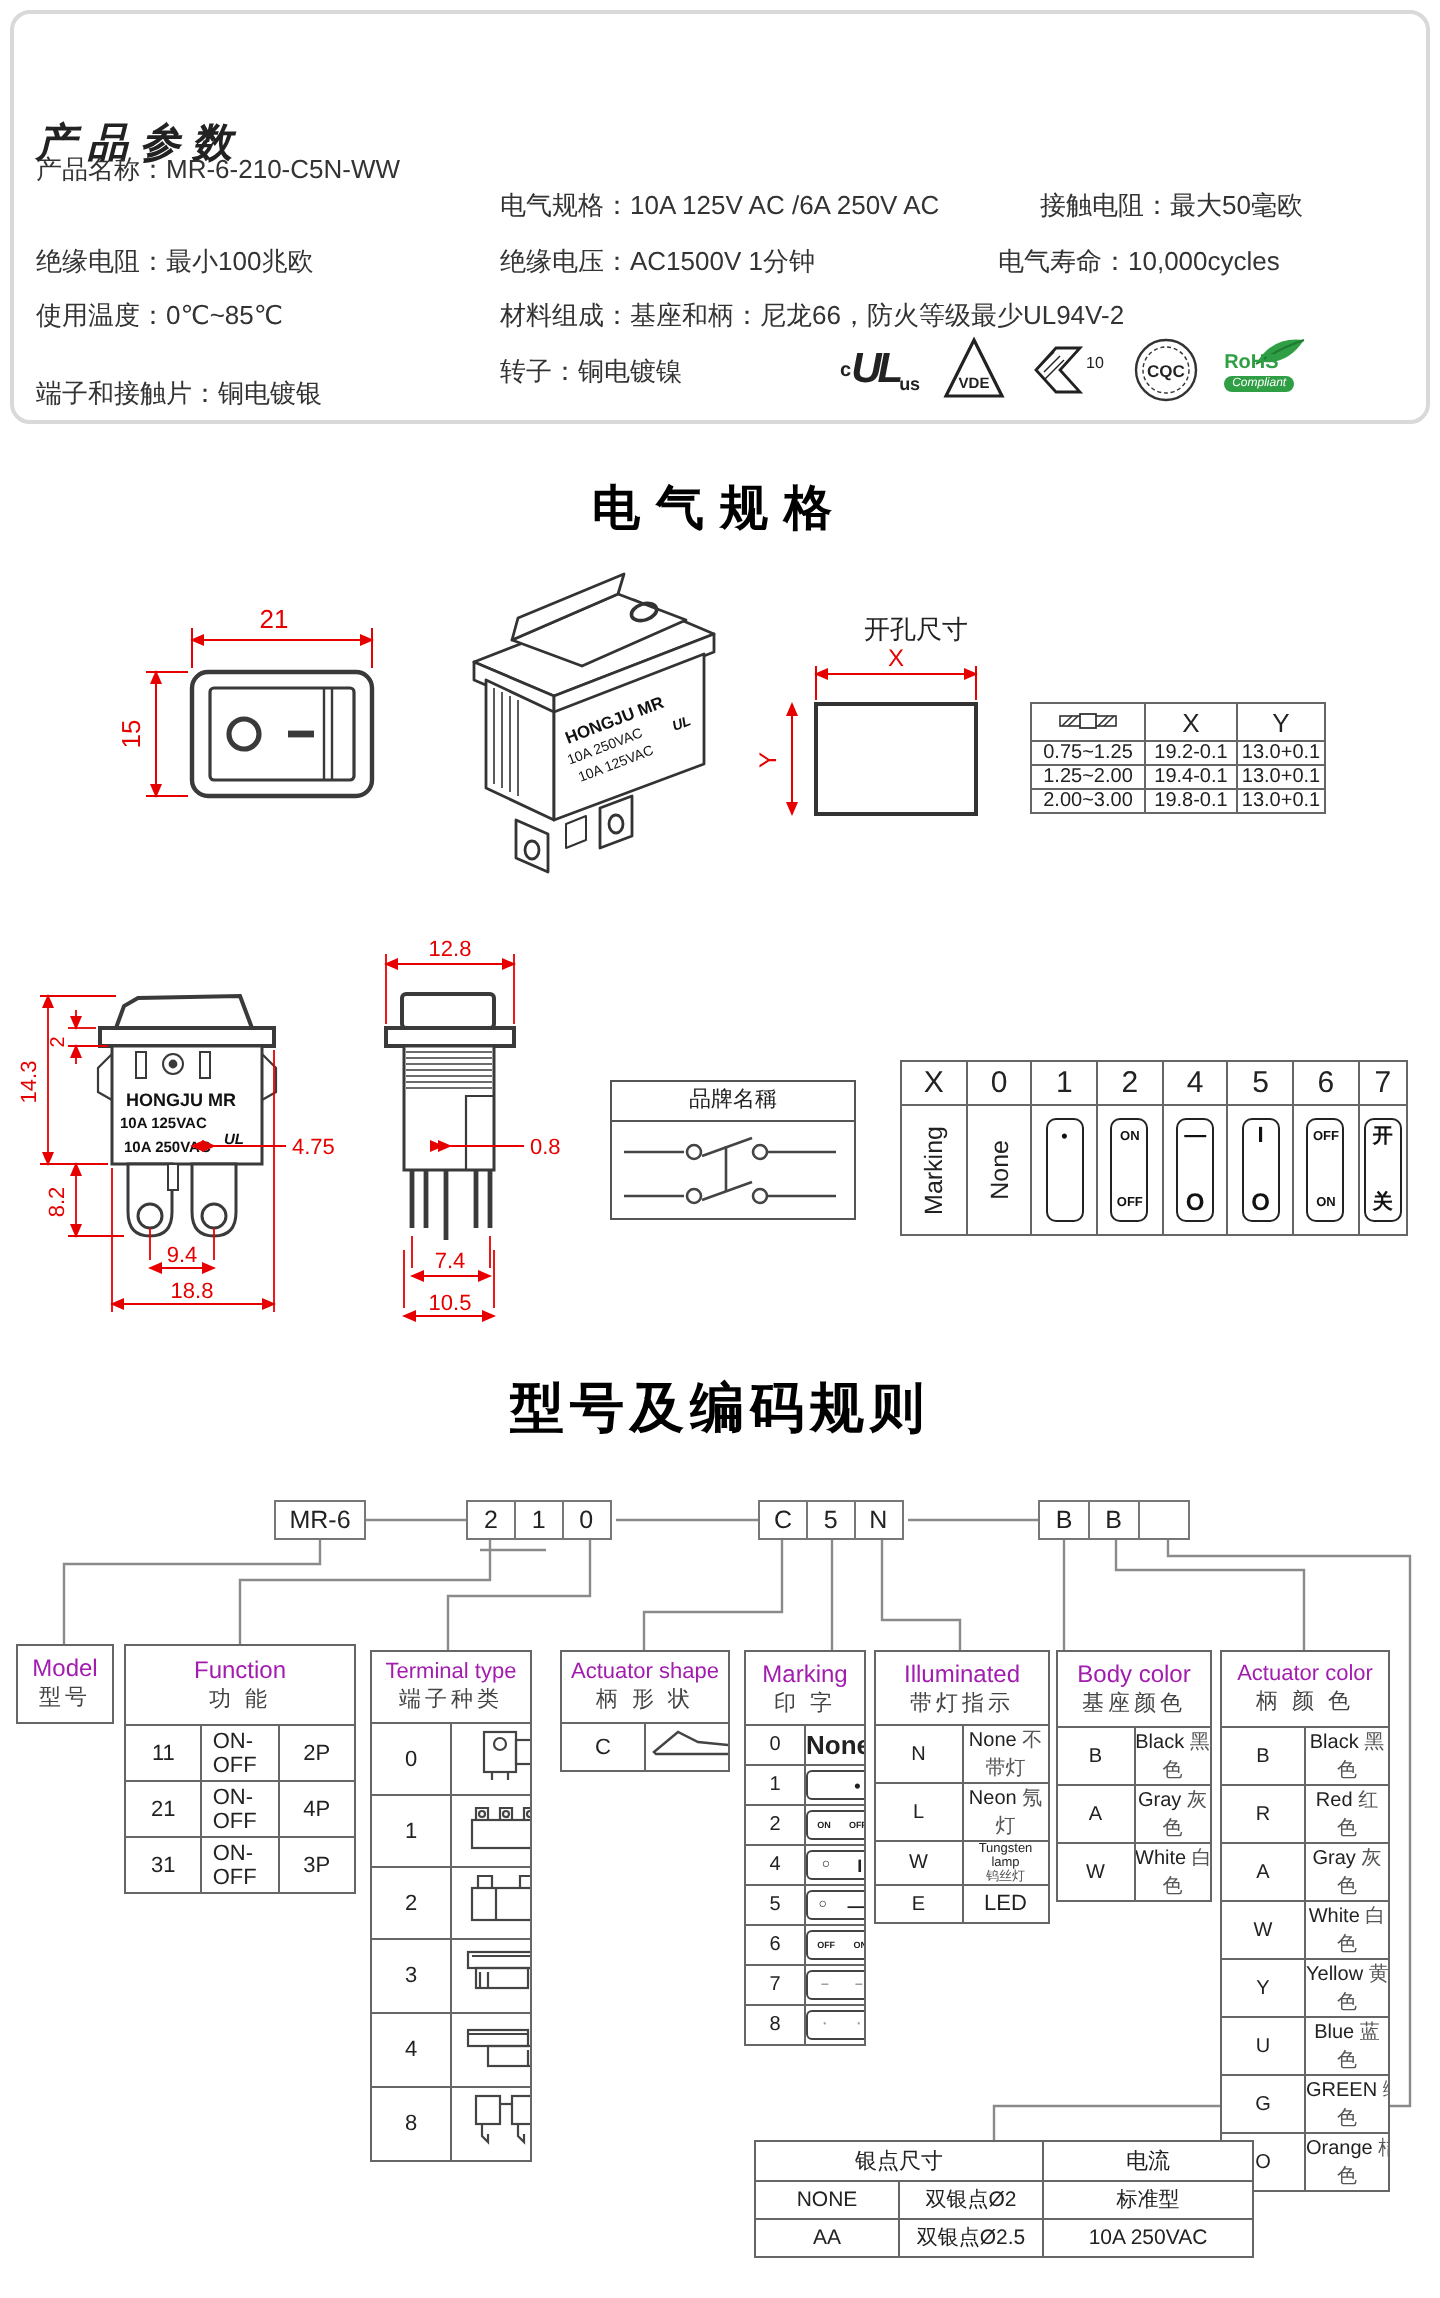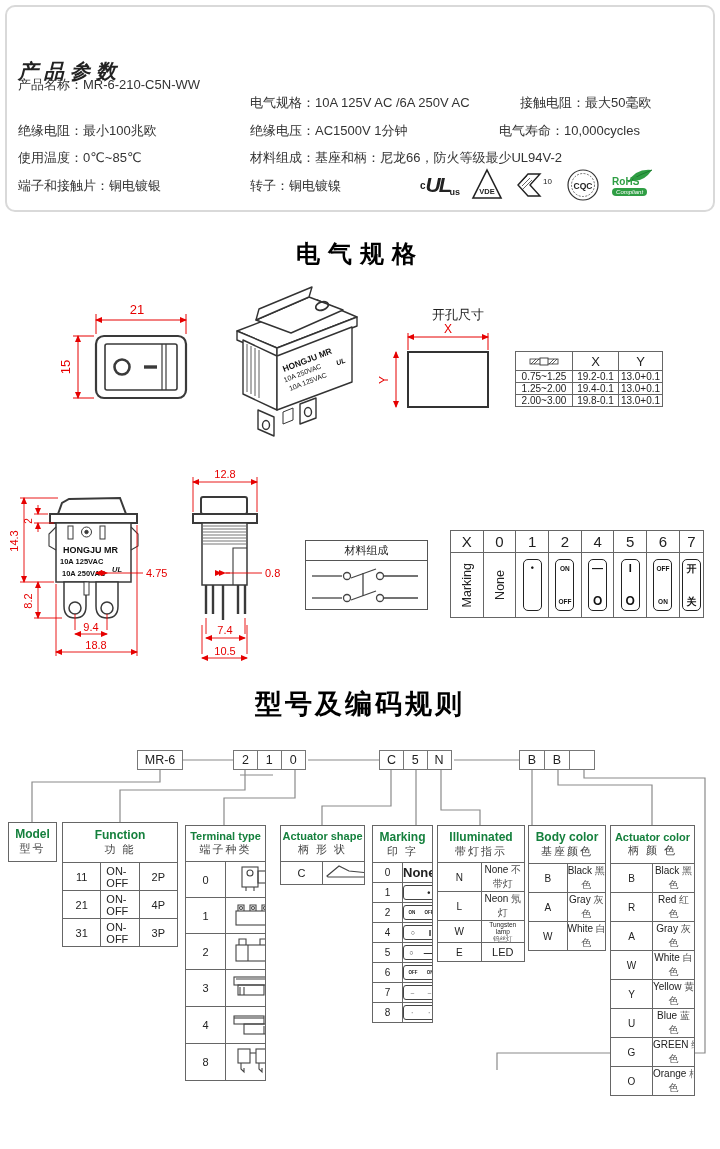--- a/index.html
+++ b/index.html
@@ -11,21 +11,21 @@
   #brand{left:18px;top:14px;font-size:24px;font-weight:500;color:#111;letter-spacing:1px;}
   #subtitle{left:18px;top:58px;font-size:20px;font-weight:700;font-style:italic;font-family:"DejaVu Serif",serif;letter-spacing:6px;color:#222;}
   .spec{font-size:13px;color:#333;white-space:nowrap;}
   
   .sec-title{width:720px;text-align:center;font-weight:bold;color:#000;}
   #title1{top:238px;font-size:24px;letter-spacing:8px;}
   #title2{top:686px;font-size:27px;letter-spacing:3px;}
   
   .tbl{border-collapse:collapse;table-layout:fixed;background:#fff;}
   .tbl th,.tbl td{border:1px solid #666;padding:0;text-align:center;vertical-align:middle;font-weight:normal;overflow:hidden;}
-  .hd-en{font-size:12px;color:#15803d;font-weight:bold;}
+  .hd-en{font-size:12px;color:#a21caf;}
   .hd-cn{font-size:11px;color:#444;letter-spacing:2px;}
   .vtext{writing-mode:vertical-rl;transform:rotate(180deg);margin:0 auto;}
   
   .codebox{display:flex;}
   .codecell{box-sizing:border-box;border:1.2px solid #777;background:#fff;width:25px;height:20px;line-height:18px;text-align:center;font-size:12.5px;color:#222;margin-right:-1.2px;}
   #box-model{box-sizing:border-box;border:1.2px solid #777;background:#fff;width:46px;height:20px;line-height:18px;text-align:center;font-size:12.5px;}
   
   .rkr{width:19px;height:52px;border:1.6px solid #222;border-radius:5px;margin:5px auto;display:flex;flex-direction:column;justify-content:space-between;align-items:center;padding:4px 0;box-sizing:border-box;font-weight:bold;color:#111;}
   .rkr .t,.rkr .b{font-size:9px;line-height:9px;}
   
@@ -41,21 +41,21 @@
   <div id="subtitle" class="abs">产品参数</div>
 
   <div class="abs spec" style="left:18px;top:76px;">产品名称：MR-6-210-C5N-WW</div>
   <div class="abs spec" style="left:250px;top:94px;">电气规格：10A  125V  AC /6A 250V  AC</div>
   <div class="abs spec" style="left:520px;top:94px;">接触电阻：最大50毫欧</div>
   <div class="abs spec" style="left:18px;top:122px;">绝缘电阻：最小100兆欧</div>
   <div class="abs spec" style="left:250px;top:122px;">绝缘电压：AC1500V 1分钟</div>
   <div class="abs spec" style="left:499px;top:122px;">电气寿命：10,000cycles</div>
   <div class="abs spec" style="left:18px;top:149px;">使用温度：0℃~85℃</div>
   <div class="abs spec" style="left:250px;top:149px;">材料组成：基座和柄：尼龙66，防火等级最少UL94V-2</div>
-  <div class="abs spec" style="left:18px;top:177px;">端子和接触片：铜电镀银</div>
+  <div class="abs spec" style="left:18px;top:188px;">端子和接触片：铜电镀银</div>
   <div class="abs spec" style="left:250px;top:177px;">转子：铜电镀镍</div>
 
   <div class="abs" style="left:420px;top:166px;width:270px;height:38px;display:flex;align-items:center;gap:11px;">
     <div class="cert">
       <span style="font-size:10px;font-weight:bold;">c</span>
       <span style="font-size:21px;font-weight:bold;font-style:italic;letter-spacing:-2px;">UL</span>
       <span style="font-size:9px;font-weight:bold;align-self:flex-end;">us</span>
     </div>
     <svg width="32" height="34">
       <polygon points="16,2 30,30 2,30" fill="none" stroke="#222" stroke-width="1.6"></polygon>
@@ -285,21 +285,21 @@
     </g>
     <g fill="#e60000" stroke="none">
       <text x="225" y="478" font-size="11" text-anchor="middle">12.8</text>
       <text x="265" y="577" font-size="11">0.8</text>
       <text x="225" y="634" font-size="11" text-anchor="middle">7.4</text>
       <text x="225" y="655" font-size="11" text-anchor="middle">10.5</text>
     </g>
   </svg>
 
   <div class="abs" style="left:305px;top:540px;width:123px;height:70px;border:1.4px solid #555;background:#fff;box-sizing:border-box;">
-    <div style="height:19px;line-height:19px;text-align:center;font-size:11px;border-bottom:1.4px solid #555;">材料组成</div>
+    <div style="height:19px;line-height:19px;text-align:center;font-size:11px;border-bottom:1.4px solid #555;">品牌名稱</div>
     <svg width="120" height="48">
       <g stroke="#444" stroke-width="1.3" fill="none">
         <line x1="6" y1="15" x2="36" y2="15"></line>
           <circle cx="41" cy="15" r="3.5"></circle>
         <line x1="45" y1="17" x2="70" y2="8"></line>
           <circle cx="74" cy="15" r="3.5"></circle>
         <line x1="78" y1="15" x2="112" y2="15"></line>
         <line x1="6" y1="37" x2="36" y2="37"></line>
           <circle cx="41" cy="37" r="3.5"></circle>
         <line x1="45" y1="39" x2="70" y2="30"></line>
@@ -706,14 +706,32 @@
       <td>G</td>
       <td><span>GREEN</span>&nbsp;<span style="color:#555;">绿色</span></td>
         </tr>
     <tr style="height:20px;font-size:10px;">
       <td>O</td>
       <td><span>Orange</span>&nbsp;<span style="color:#555;">桔色</span></td>
         </tr>
   </tbody>
     </table>
 
+  <table class="abs tbl" style="left:377px;top:1070px;width:250px;">
+    <tbody>
+        <tr style="height:20px;font-size:11px;">
+      <th colspan="2" style="width:143px;">银点尺寸</th>
+      <th>电流</th>
+    </tr>
+    <tr style="height:19px;font-size:10.5px;">
+      <td style="width:55px;">NONE</td>
+      <td style="width:88px;">双银点Ø2</td>
+      <td>标准型</td>
+    </tr>
+    <tr style="height:19px;font-size:10.5px;">
+      <td>AA</td>
+      <td>双银点Ø2.5</td>
+      <td>10A 250VAC</td>
+    </tr>
+  </tbody>
+    </table>
 
 </div>
 
 </body></html>

